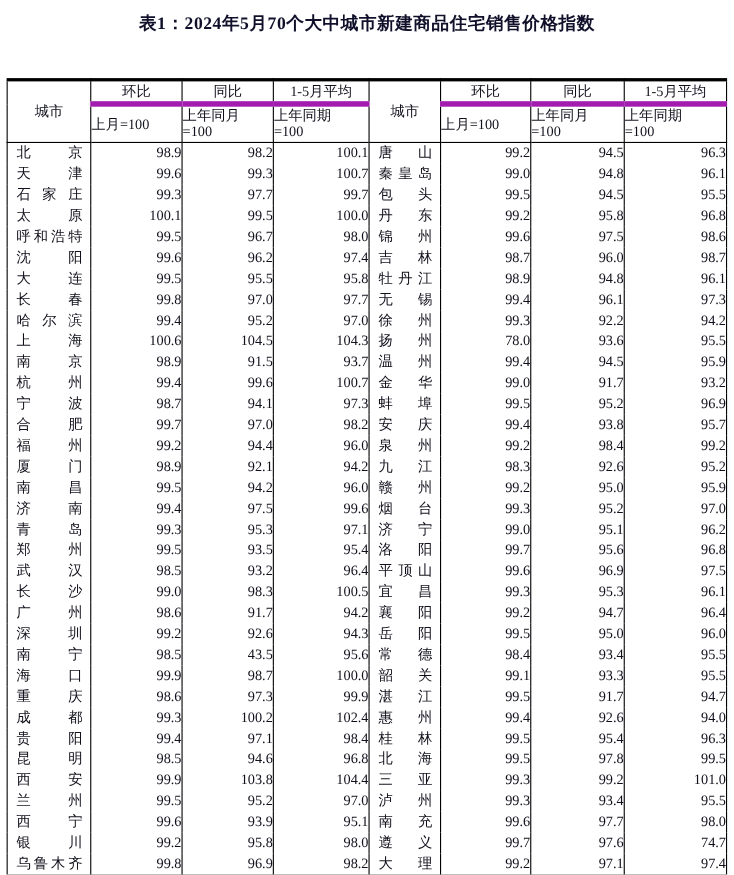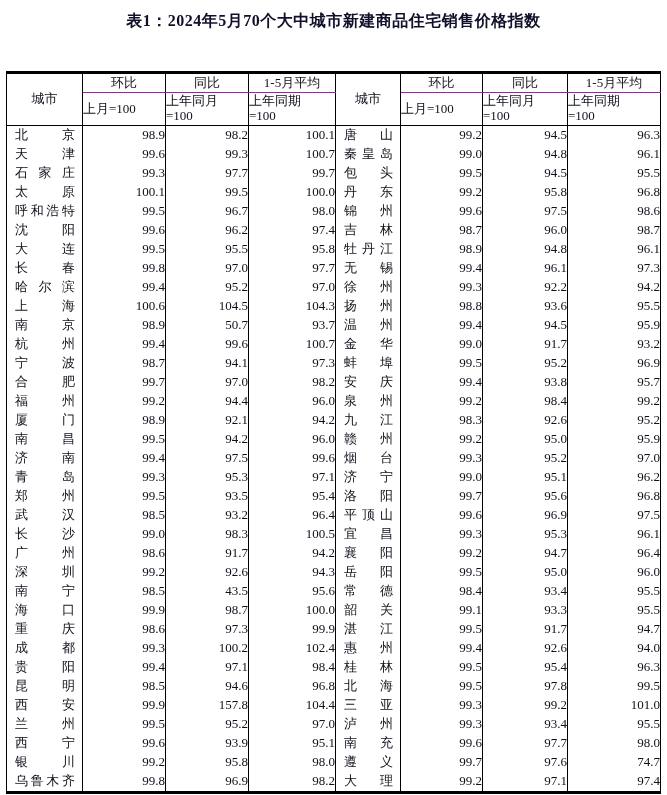--- a/index.html
+++ b/index.html
@@ -19,21 +19,21 @@
     width:654px;margin-left:6px;
     border-top:3px solid #000;border-bottom:3px solid #000;
     border-left:1px solid #000;border-right:1px solid #000;
   }
   table.idx th, table.idx td{
     border-left:1px solid #000;border-right:1px solid #000;
     padding:0;font-weight:normal;font-size:13px;line-height:1.15;
     overflow:hidden;white-space:nowrap;
   }
   tr.h1 th{height:18px;text-align:center;vertical-align:middle;}
-  tr.h1 th.subcol{border-bottom:1px solid #a21caf;}
+  tr.h1 th.subcol{border-bottom:5px solid #a21caf;}
   tr.h2 th{height:32px;text-align:left;vertical-align:middle;border-bottom:1px solid #000;}
   th.city-h{border-bottom:1px solid #000;text-align:center;vertical-align:middle;font-family:Liberation Serif, serif;}
   tbody td{height:19px;vertical-align:middle;}
   td.num{text-align:right;padding-right:6px;}
   td.city .just{
     display:flex;justify-content:space-between;align-items:center;
     padding:0 7px 0 8px;height:19px;
   }
 </style>
 </head>
@@ -280,33 +280,33 @@
         </td>
         <td class="num">100.6</td>
         <td class="num">104.5</td>
         <td class="num">104.3</td>
         <td class="city">
           <div class="just">
             <span>扬</span>
             <span>州</span>
           </div>
         </td>
-        <td class="num">98.8</td>
+        <td class="num">78.0</td>
         <td class="num">93.6</td>
         <td class="num">95.5</td>
       </tr>
       <tr>
         <td class="city">
           <div class="just">
             <span>南</span>
             <span>京</span>
           </div>
         </td>
         <td class="num">98.9</td>
-        <td class="num">50.7</td>
+        <td class="num">91.5</td>
         <td class="num">93.7</td>
         <td class="city">
           <div class="just">
             <span>温</span>
             <span>州</span>
           </div>
         </td>
         <td class="num">99.4</td>
         <td class="num">94.5</td>
         <td class="num">95.9</td>
@@ -693,21 +693,21 @@
         <td class="num">99.5</td>
       </tr>
       <tr>
         <td class="city">
           <div class="just">
             <span>西</span>
             <span>安</span>
           </div>
         </td>
         <td class="num">99.9</td>
-        <td class="num">157.8</td>
+        <td class="num">103.8</td>
         <td class="num">104.4</td>
         <td class="city">
           <div class="just">
             <span>三</span>
             <span>亚</span>
           </div>
         </td>
         <td class="num">99.3</td>
         <td class="num">99.2</td>
         <td class="num">101.0</td>

